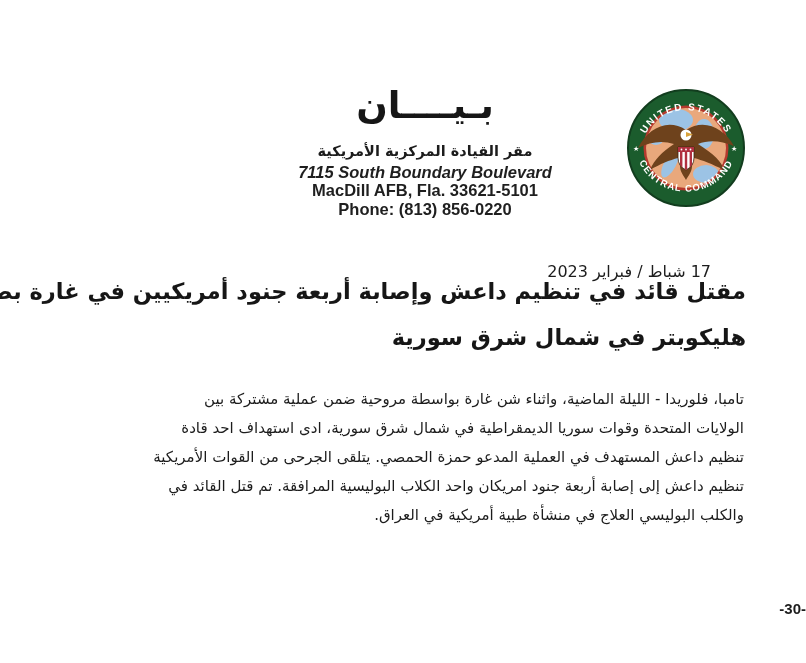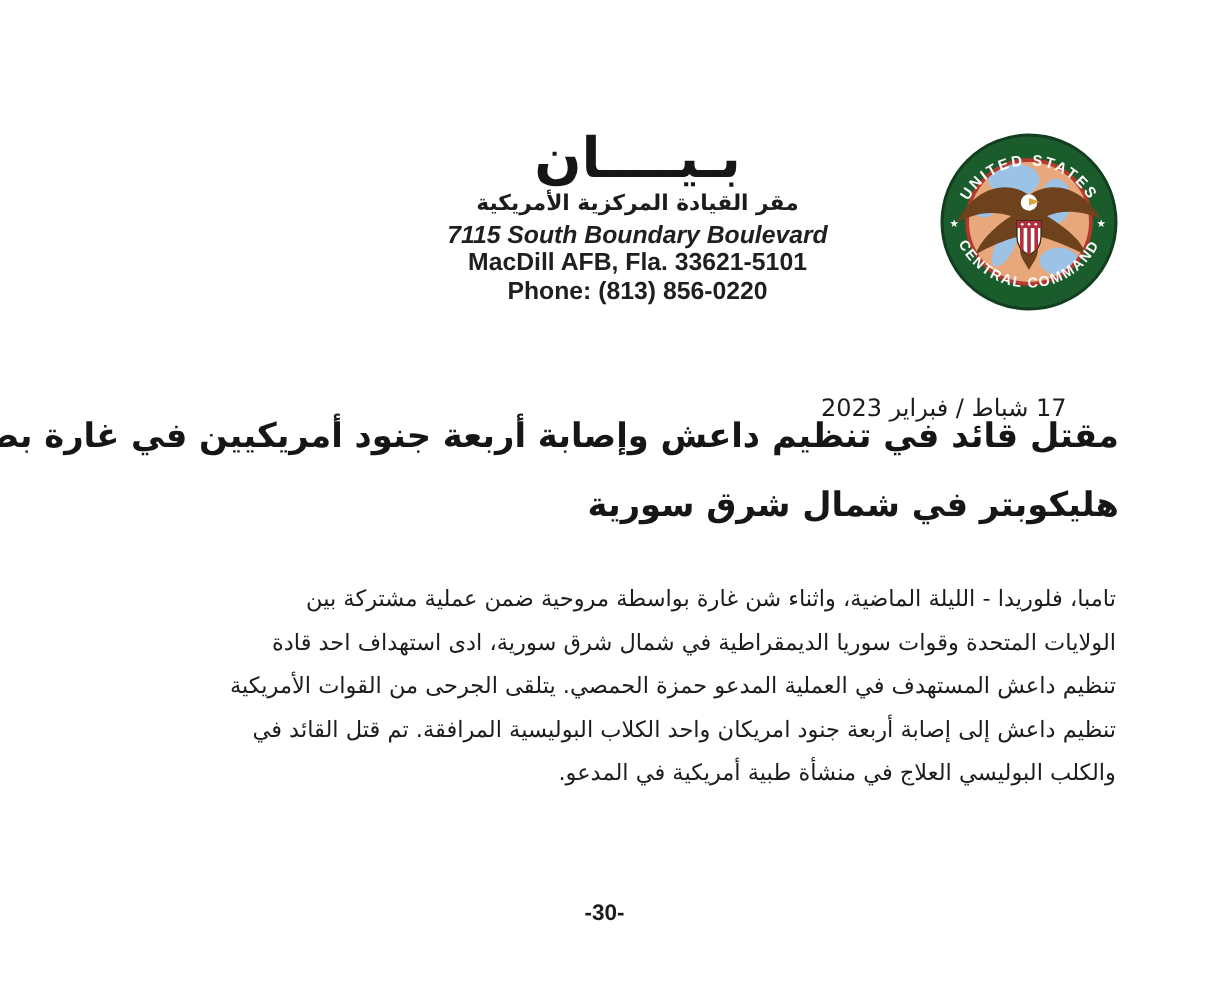--- a/index.html
+++ b/index.html
@@ -17,21 +17,21 @@
     text-align:center;
   }
   .banner-title{
     font-family:"DejaVu Sans",sans-serif;
     font-size:37px;font-weight:bold;line-height:1.1;
     direction:rtl;color:#161616;margin:0;
   }
   .org-ar{
     font-family:"DejaVu Sans",sans-serif;
     font-size:14.5px;font-weight:bold;direction:rtl;
-    margin-top:1px;color:#1c1c1c;
+    margin-top:16px;color:#1c1c1c;
   }
   .addr{
     font-family:"Liberation Sans",sans-serif;
     font-size:16.5px;font-weight:bold;line-height:18.5px;
     color:#1f1f1f;letter-spacing:0px;
   }
   .addr.first{margin-top:4px;font-style:italic;}
   
   .seal{position:absolute;top:88px;left:626px;width:120px;height:120px;}
   
@@ -54,21 +54,21 @@
     position:absolute;top:385px;right:62px;width:684px;
     direction:rtl;text-align:right;
     font-family:"DejaVu Sans",sans-serif;
     font-size:15px;font-weight:normal;line-height:29px;
     color:#1c1c1c;
   }
   .release-body .b-line{white-space:nowrap;}
   
   .end-mark{
     position:absolute;top:600px;left:0;width:806px;
-    text-align:center;
+    text-align:right;
     font-family:"Liberation Sans",sans-serif;
     font-size:15px;font-weight:bold;color:#1c1c1c;
   }
 </style>
 </head>
 <body>
 
 <div class="page">
 
   <div class="header-block">
@@ -140,18 +140,18 @@
   <div class="release-title">
     <div class="t-line">مقتل قائد في تنظيم داعش وإصابة أربعة جنود أمريكيين في غارة بطائرة</div>
     <div class="t-line">هليكوبتر في شمال شرق سورية</div>
   </div>
 
   <div class="release-body">
     <div class="b-line">تامبا، فلوريدا - الليلة الماضية، واثناء شن غارة بواسطة مروحية ضمن عملية مشتركة بين</div>
     <div class="b-line">الولايات المتحدة وقوات سوريا الديمقراطية  في شمال شرق سورية، ادى استهداف احد قادة</div>
     <div class="b-line">تنظيم داعش المستهدف في العملية المدعو حمزة الحمصي. يتلقى الجرحى من القوات الأمريكية</div>
     <div class="b-line">تنظيم داعش إلى إصابة أربعة جنود امريكان واحد الكلاب البوليسية المرافقة. تم قتل القائد في</div>
-    <div class="b-line">والكلب البوليسي العلاج في منشأة طبية أمريكية في المدعو.</div>
+    <div class="b-line">والكلب البوليسي العلاج في منشأة طبية أمريكية في العراق.</div>
   </div>
 
   <div class="end-mark">-30-</div>
 
 </div>
 
 </body></html>

